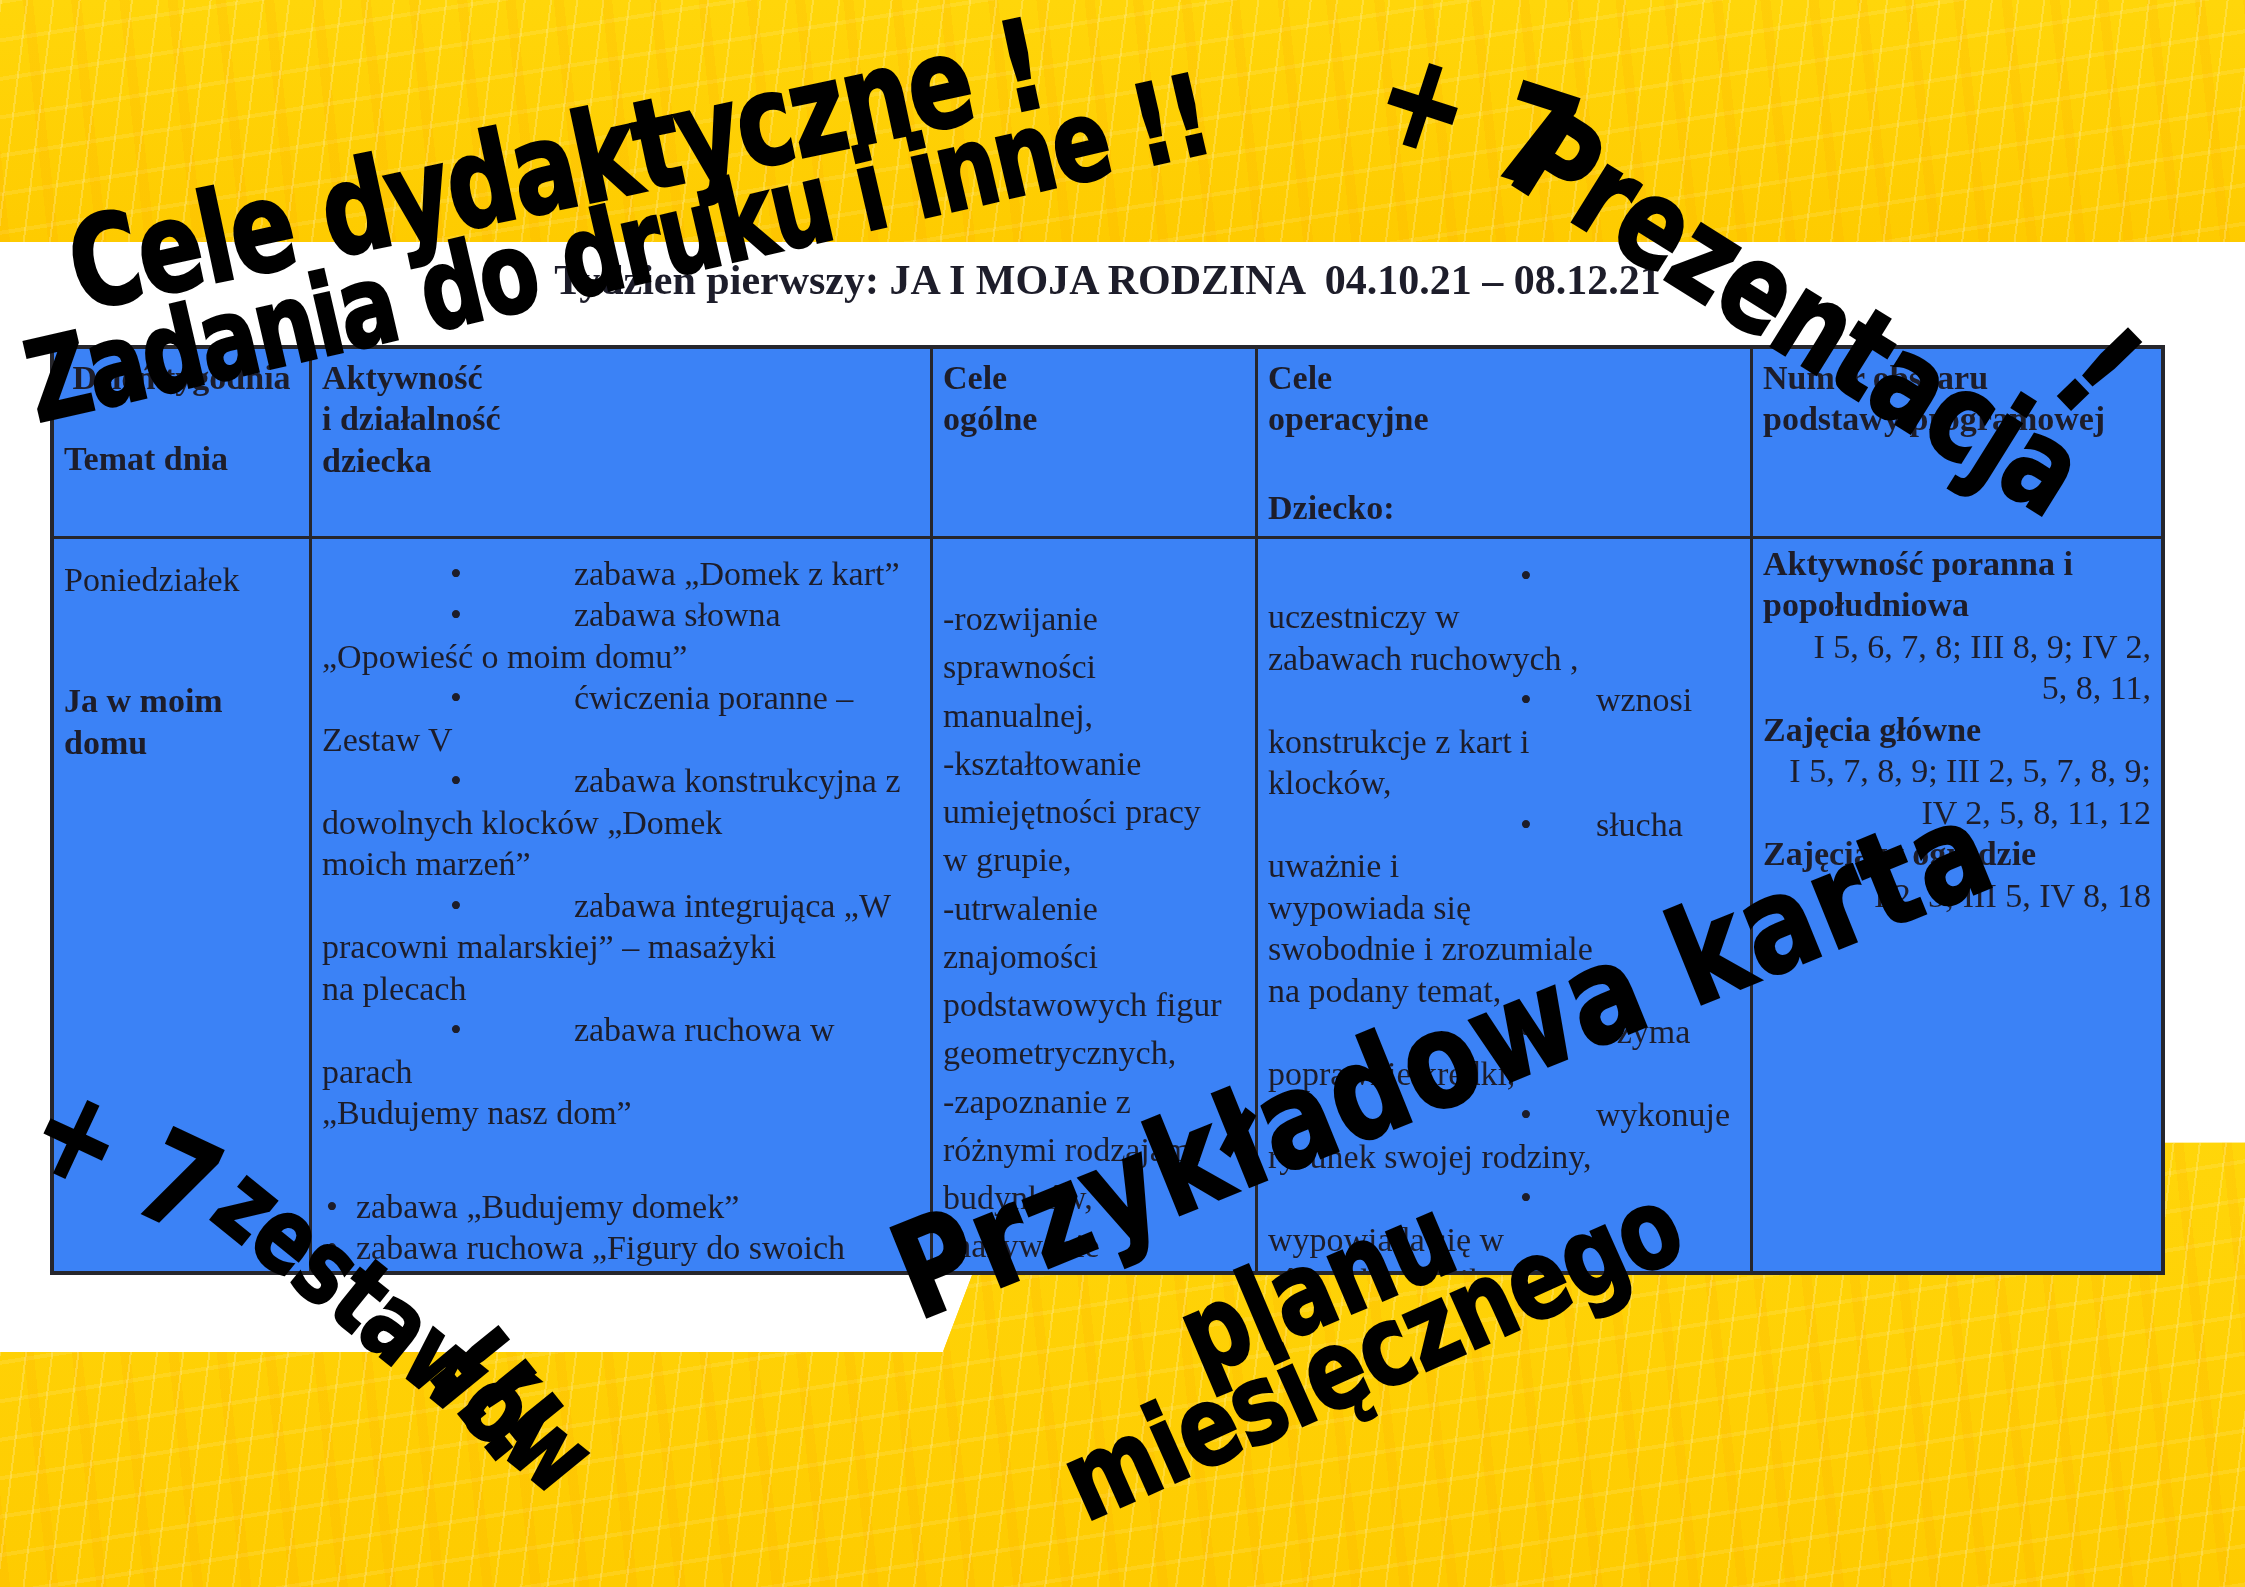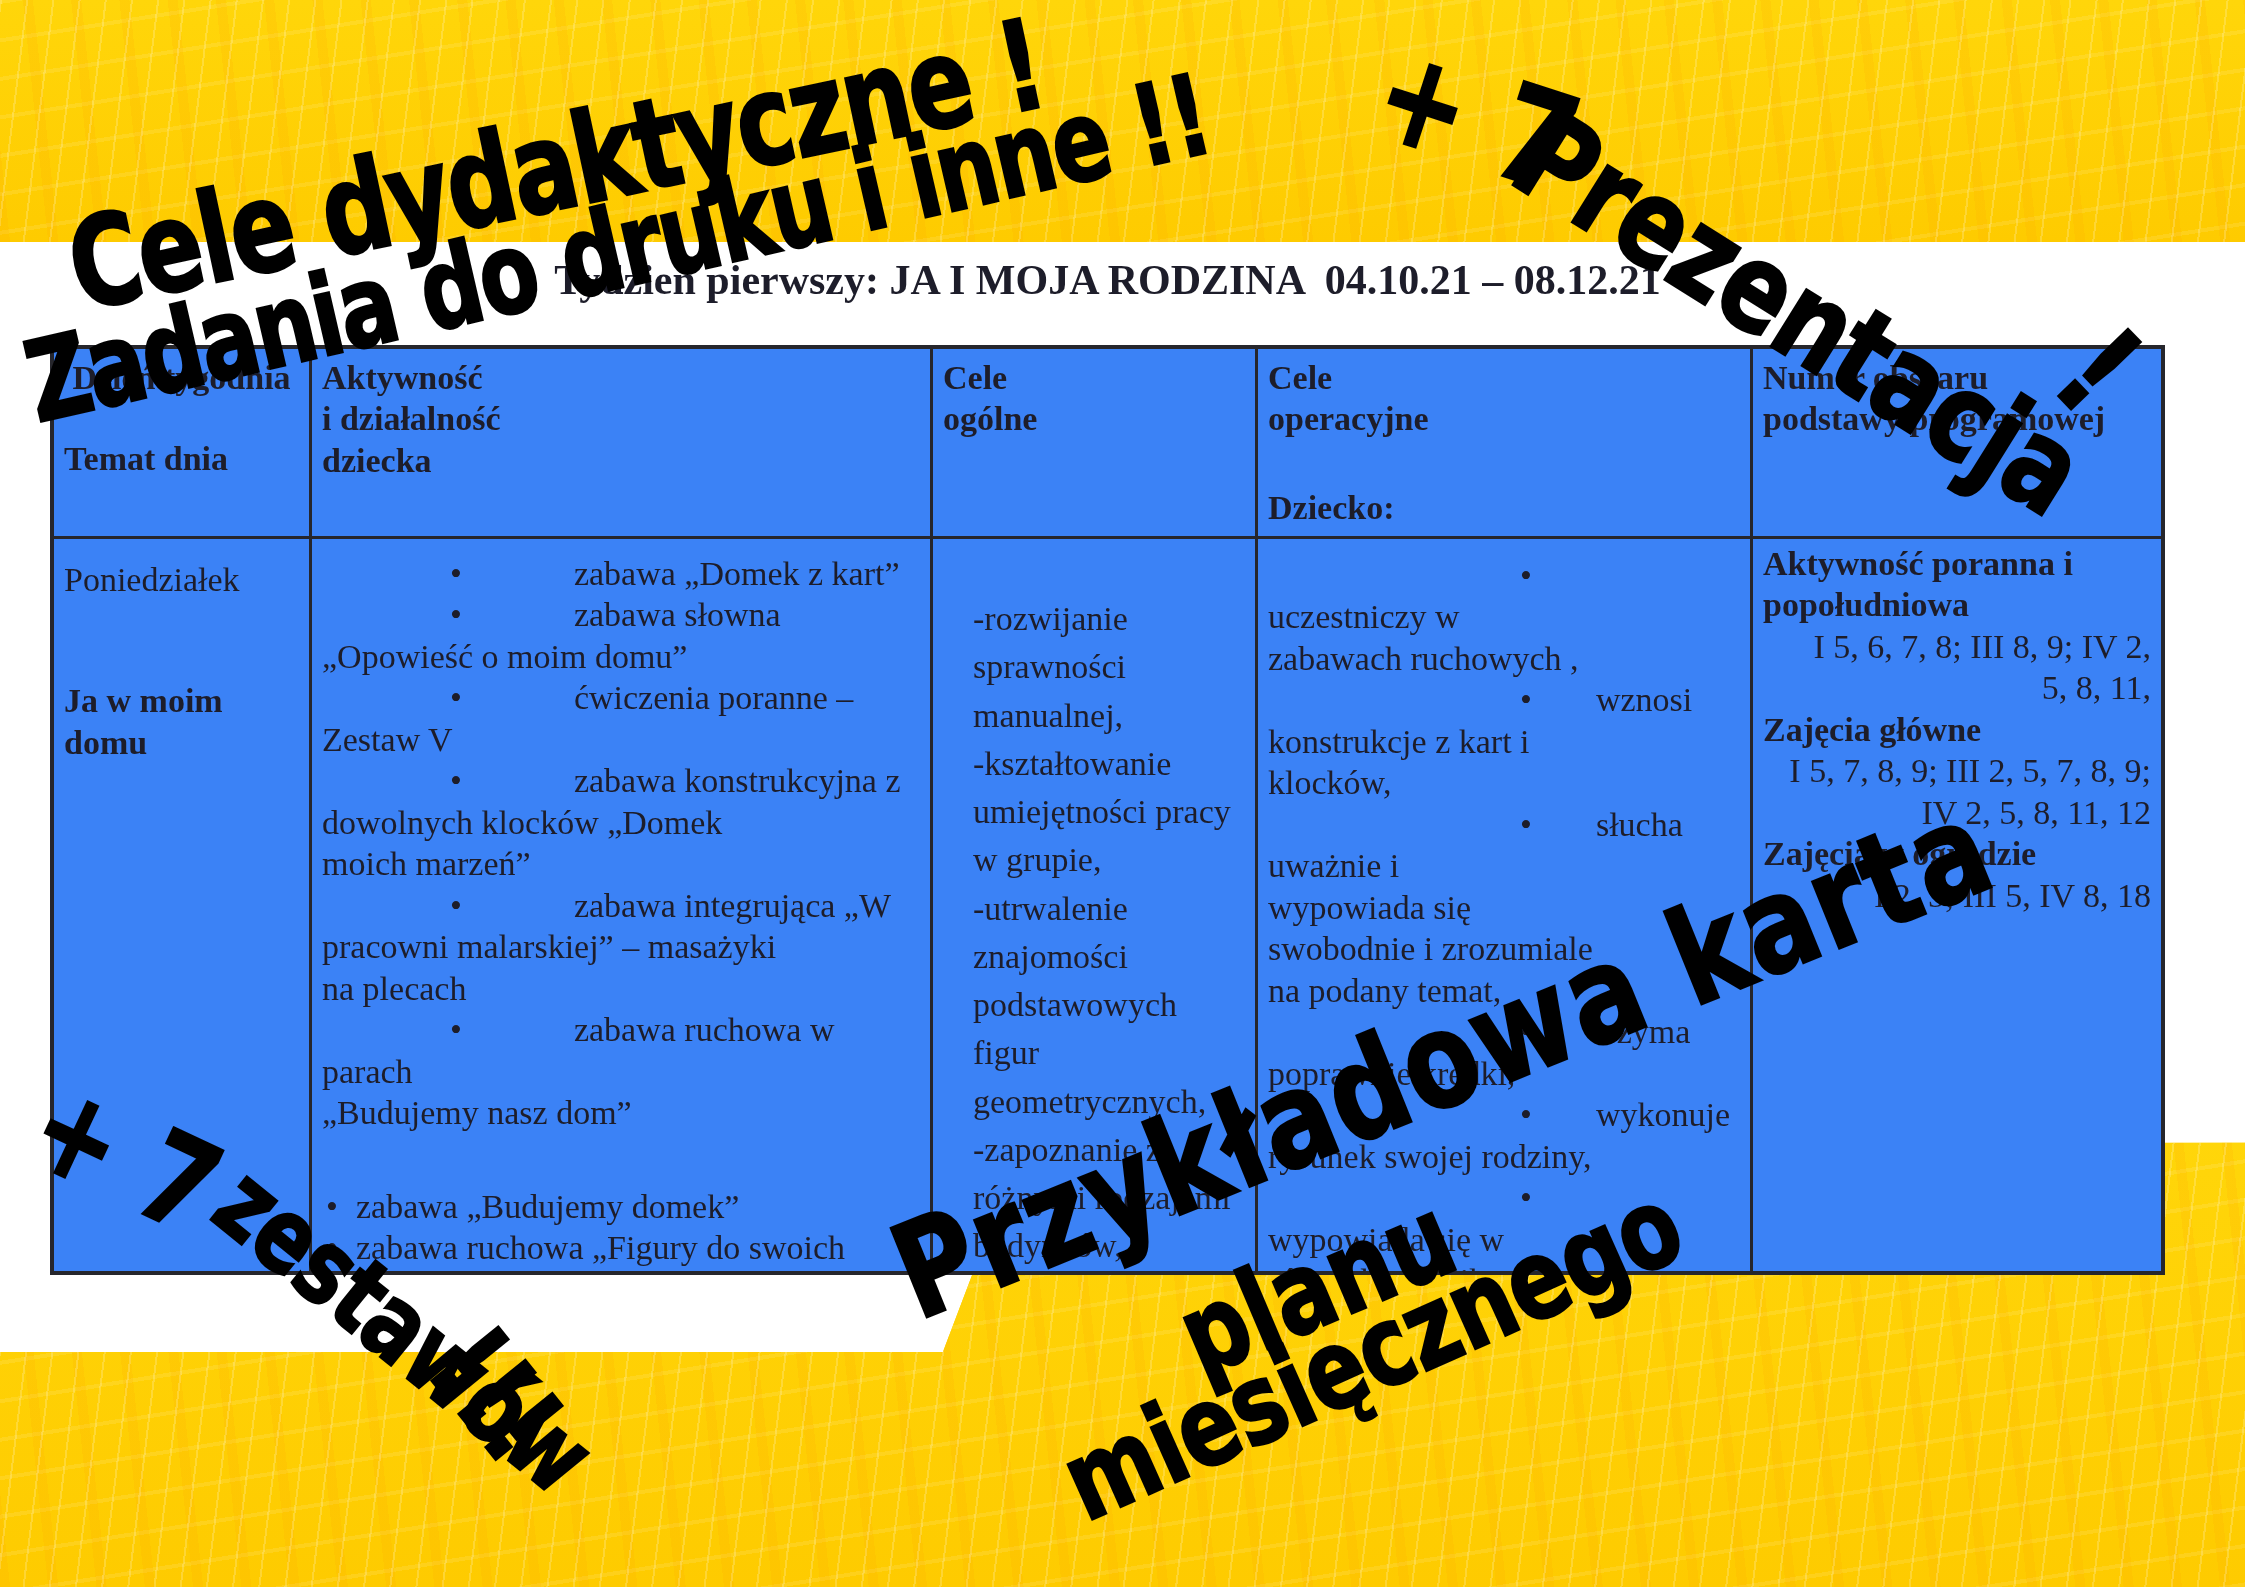--- a/index.html
+++ b/index.html
@@ -45,21 +45,21 @@
   .li .sp{display:inline-block;width:112px;}
   .li4{text-indent:126px;}
   .li4 .sp{display:inline-block;width:64px;}
   .bu{display:inline-block;}
   .tx{white-space:pre-line;}
   .gap{height:52px;}
   .li2{padding-left:36px;}
   .li2 .bu2{display:inline-block;width:30px;margin-left:-32px;}
 
   .c3{padding-top:56px;line-height:1.42;}
-  .goal{white-space:pre-line;margin-left:30px;}
+  .goal{white-space:pre-line;}
 
   .c4{padding-top:16px;}
   .c5{padding-top:4px;}
   .cur{white-space:pre-line;text-align:right;}
   .curb{white-space:pre-line;font-weight:bold;}
 
   
   .ov{position:absolute;font-family:"DejaVu Sans",sans-serif;font-weight:700;color:#000;
       line-height:1;white-space:nowrap;transform-origin:0 0;z-index:30;
       -webkit-text-stroke:2px #000;}

